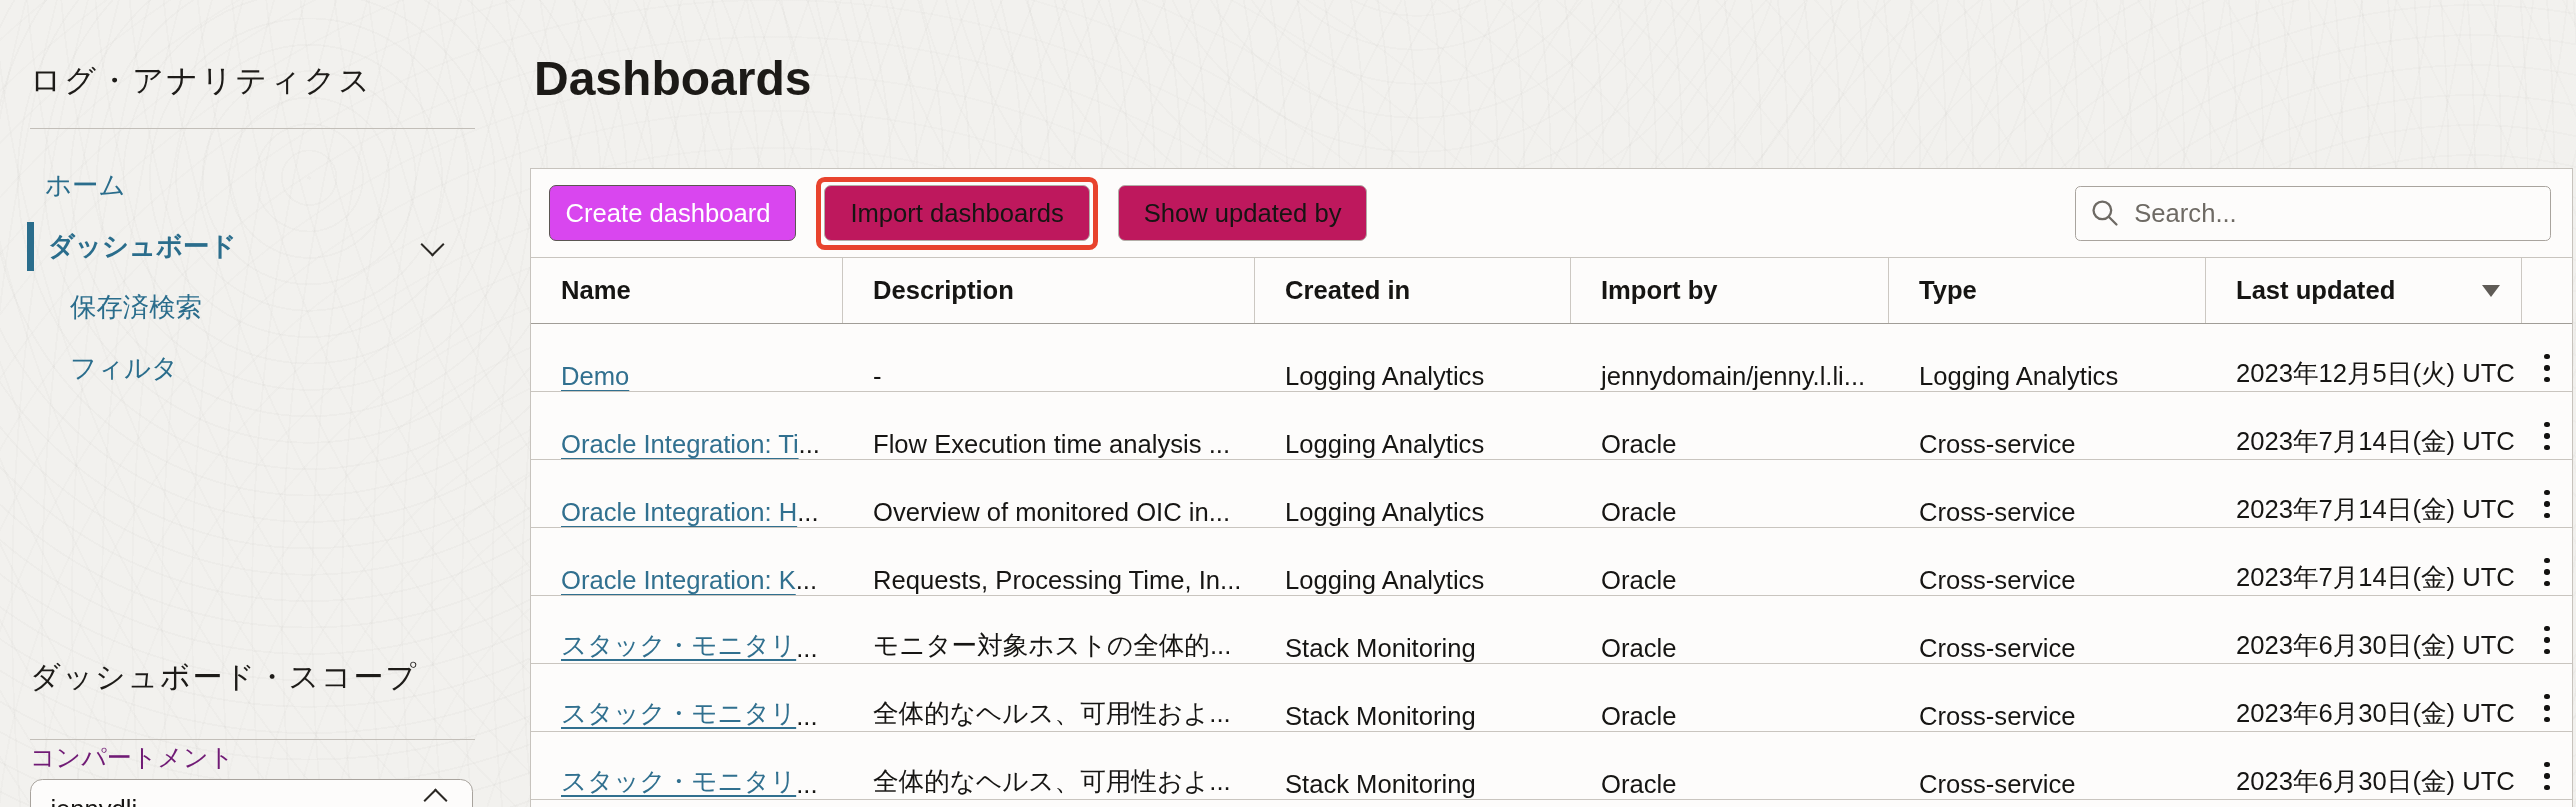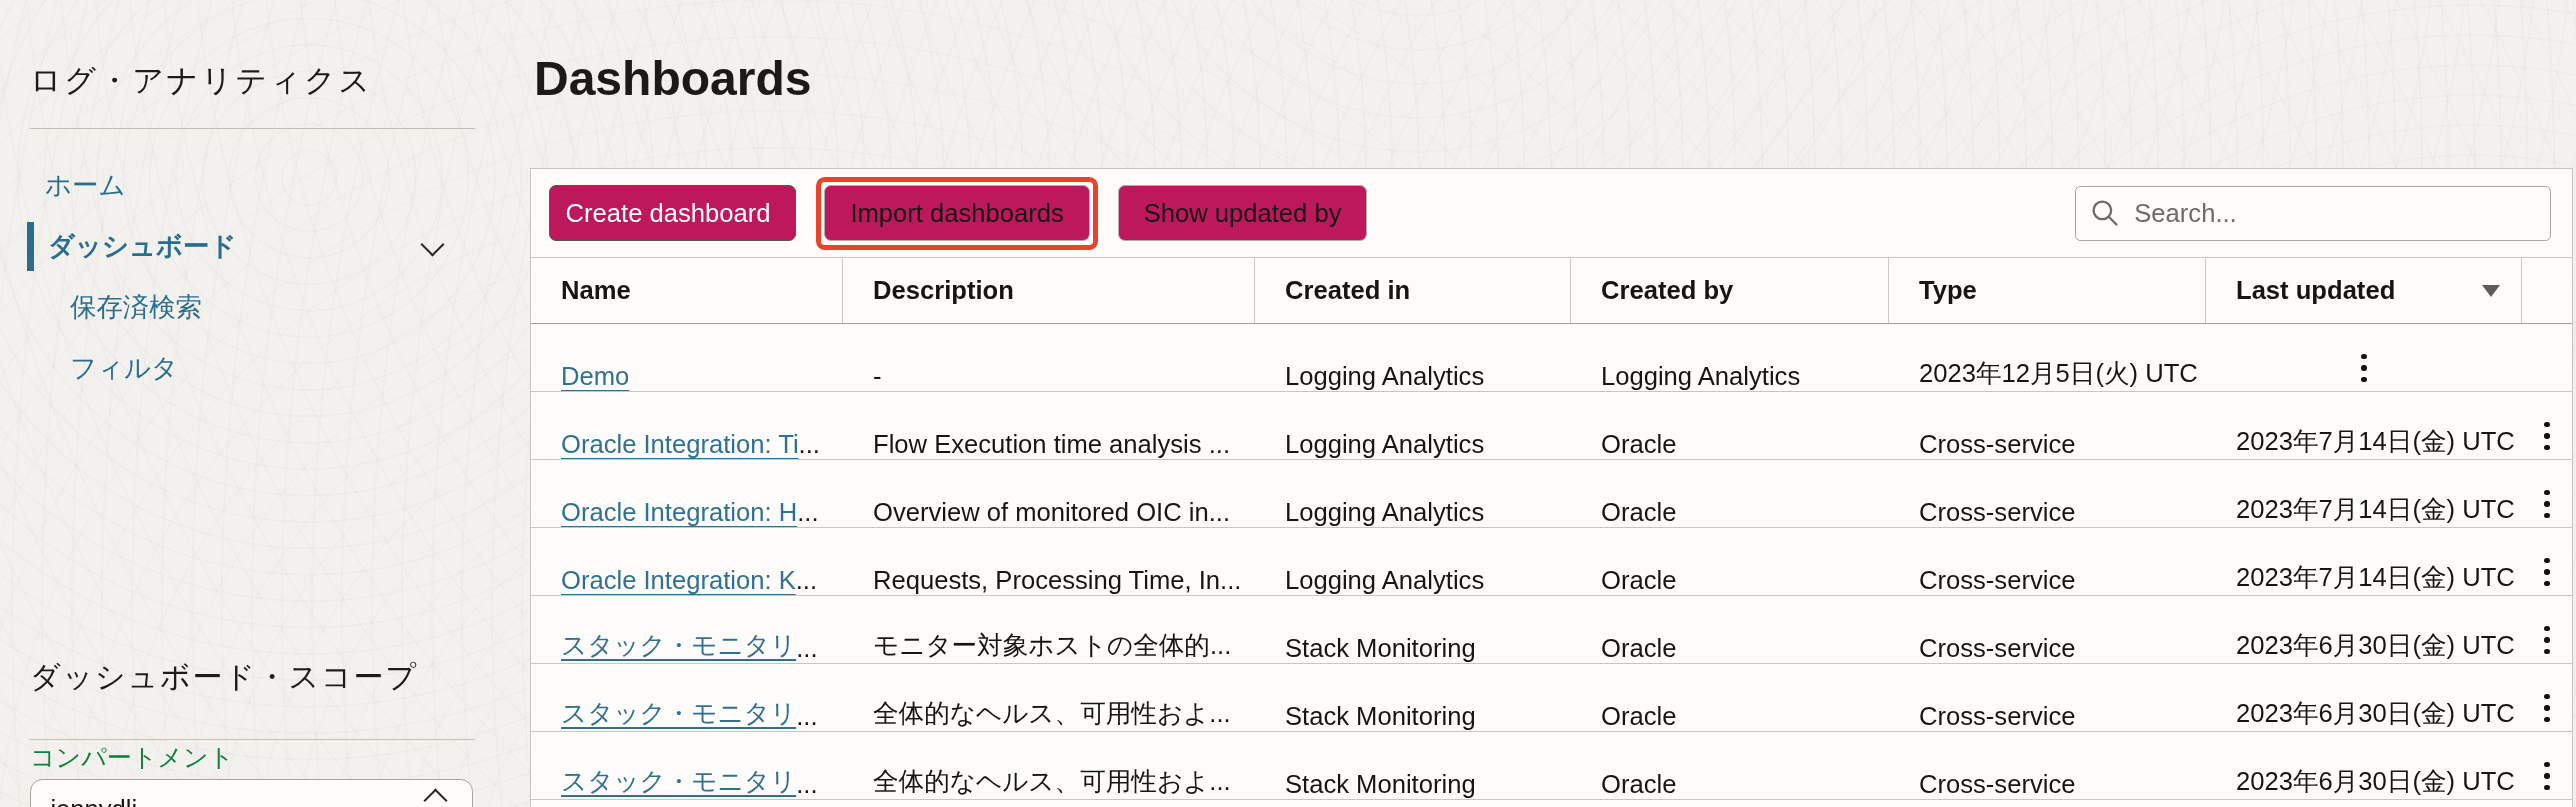--- a/index.html
+++ b/index.html
@@ -33,42 +33,42 @@
   .nav-item.active{font-weight:700;color:#2a6d8c;padding-left:40px;}
   .active-bar{position:absolute;left:19.4px;top:-5.3px;width:6.2px;height:49px;background:#2a6d8c;}
   .chev{display:inline-block;width:15px;height:15px;border-right:2.6px solid #2b2824;border-bottom:2.6px solid #2b2824;}
   .chev-down{transform:rotate(45deg);}
   .chev-up{transform:rotate(-135deg);}
   .nav-chevron{position:absolute;left:416px;top:8.8px;}
   .scope-title{
     position:absolute;left:22px;top:656px;font-size:30px;font-weight:400;letter-spacing:1.8px;
     color:#1d1b18;margin:0;line-height:42px;
   }
-  .compartment-label{position:absolute;left:22px;top:743px;font-size:25px;color:#15803d;line-height:28px;}
+  .compartment-label{position:absolute;left:22px;top:743px;font-size:25px;color:#701a75;line-height:28px;}
   .compartment-select{
     position:absolute;left:22px;top:779px;width:443px;height:62px;background:#fdfcfb;
     border:1.8px solid #a8a39d;border-radius:12.3px;box-sizing:border-box;cursor:pointer;
   }
   .compartment-value{display:block;margin:15px 0 0 19.4px;font-size:25.6px;color:#161513;}
   .select-chevron{position:absolute;right:28px;top:12.3px;}
   
   .main-title{position:absolute;left:534px;top:51px;margin:0;font-size:48px;font-weight:600;color:#1c1a17;}
   .panel{
     position:absolute;left:530px;top:168px;width:2043px;height:670px;
     background:#fdfcfb;border:0.9px solid #c7c3bd;box-sizing:border-box;
   }
   .toolbar{
     height:89px;border-bottom:0.9px solid #c9c5bf;box-sizing:border-box;
     display:flex;align-items:center;padding:0 21px 0 17.6px;
   }
   .btn{
     height:56px;border-radius:7px;font-size:25.6px;font-family:inherit;
     padding:0 25px;cursor:pointer;white-space:nowrap;
   }
-  .btn-primary{background:#be185d;color:#ffffff;border:0.9px solid #5b5652;padding-left:16px;}
+  .btn-primary{background:#d946ef;color:#ffffff;border:0.9px solid #5b5652;padding-left:16px;}
   .btn-secondary{background:#be185d;color:#161513;border:0.9px solid #b3aea8;}
   .btn-create{margin-right:19.4px;}
   .annotation-ring{
     border:5.3px solid #e8432d;border-radius:8.8px;padding:3.5px;margin-right:19.4px;
     display:flex;align-items:center;
   }
   .search-wrap{
     margin-left:auto;width:476px;height:55px;background:#fdfcfb;
     border:1.8px solid #a9a49e;border-radius:5.3px;box-sizing:border-box;
     display:flex;align-items:center;padding:0 14px;
@@ -152,36 +152,37 @@
           <line x1="21.5" y1="21.5" x2="30" y2="30" stroke="#6e6a64" stroke-width="2.6" stroke-linecap="round"></line>
         </svg>
         <input class="search-input" type="text" placeholder="Search..." style="">
       </div>
     </div>
 
     <div class="grid-cols thead">
       <div class="th">Name</div>
       <div class="th">Description</div>
       <div class="th">Created in</div>
-      <div class="th">Created by</div>
+      <div class="th">Import by</div>
       <div class="th">Type</div>
       <div class="th">
         <span>Last updated</span>
         <span class="sort-icon"></span>
       </div>
       <div class="th"></div>
     </div>
 
     <div id="rows">
         <div class="grid-cols trow">
           <div class="td">
             <a>Demo</a>
           </div>
           <div class="td">-</div>
           <div class="td">Logging Analytics</div>
+          <div class="td">jennydomain/jenny.l.li...</div>
           <div class="td">Logging Analytics</div>
           <div class="td">2023年12月5日(火) UTC</div>
           <div class="td td-kebab">
             <button class="kebab">
               <i></i>
               <i></i>
               <i></i>
             </button>
           </div>
         </div>

